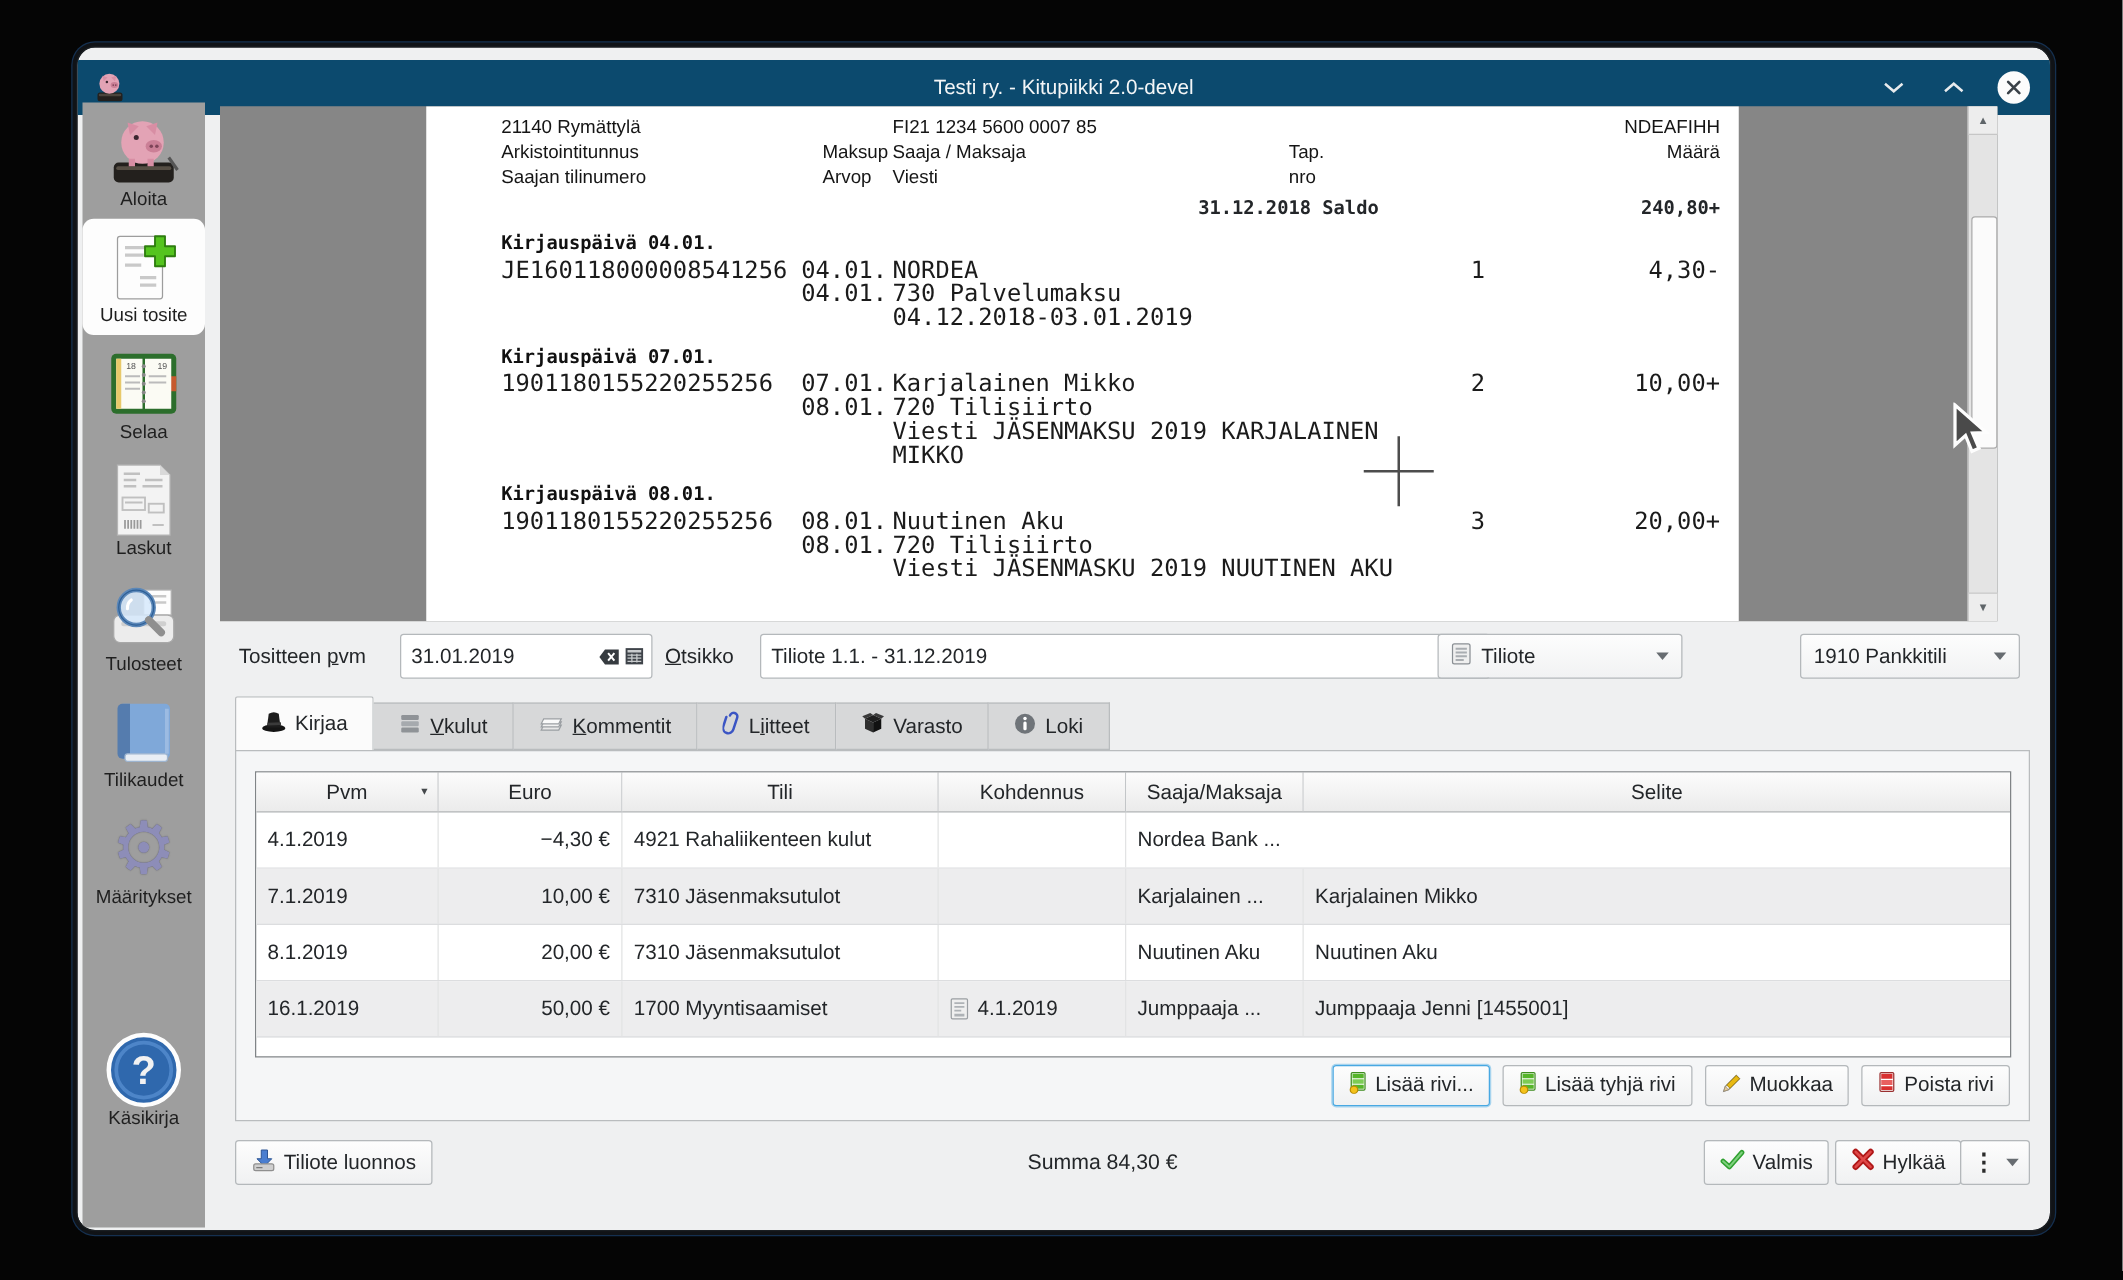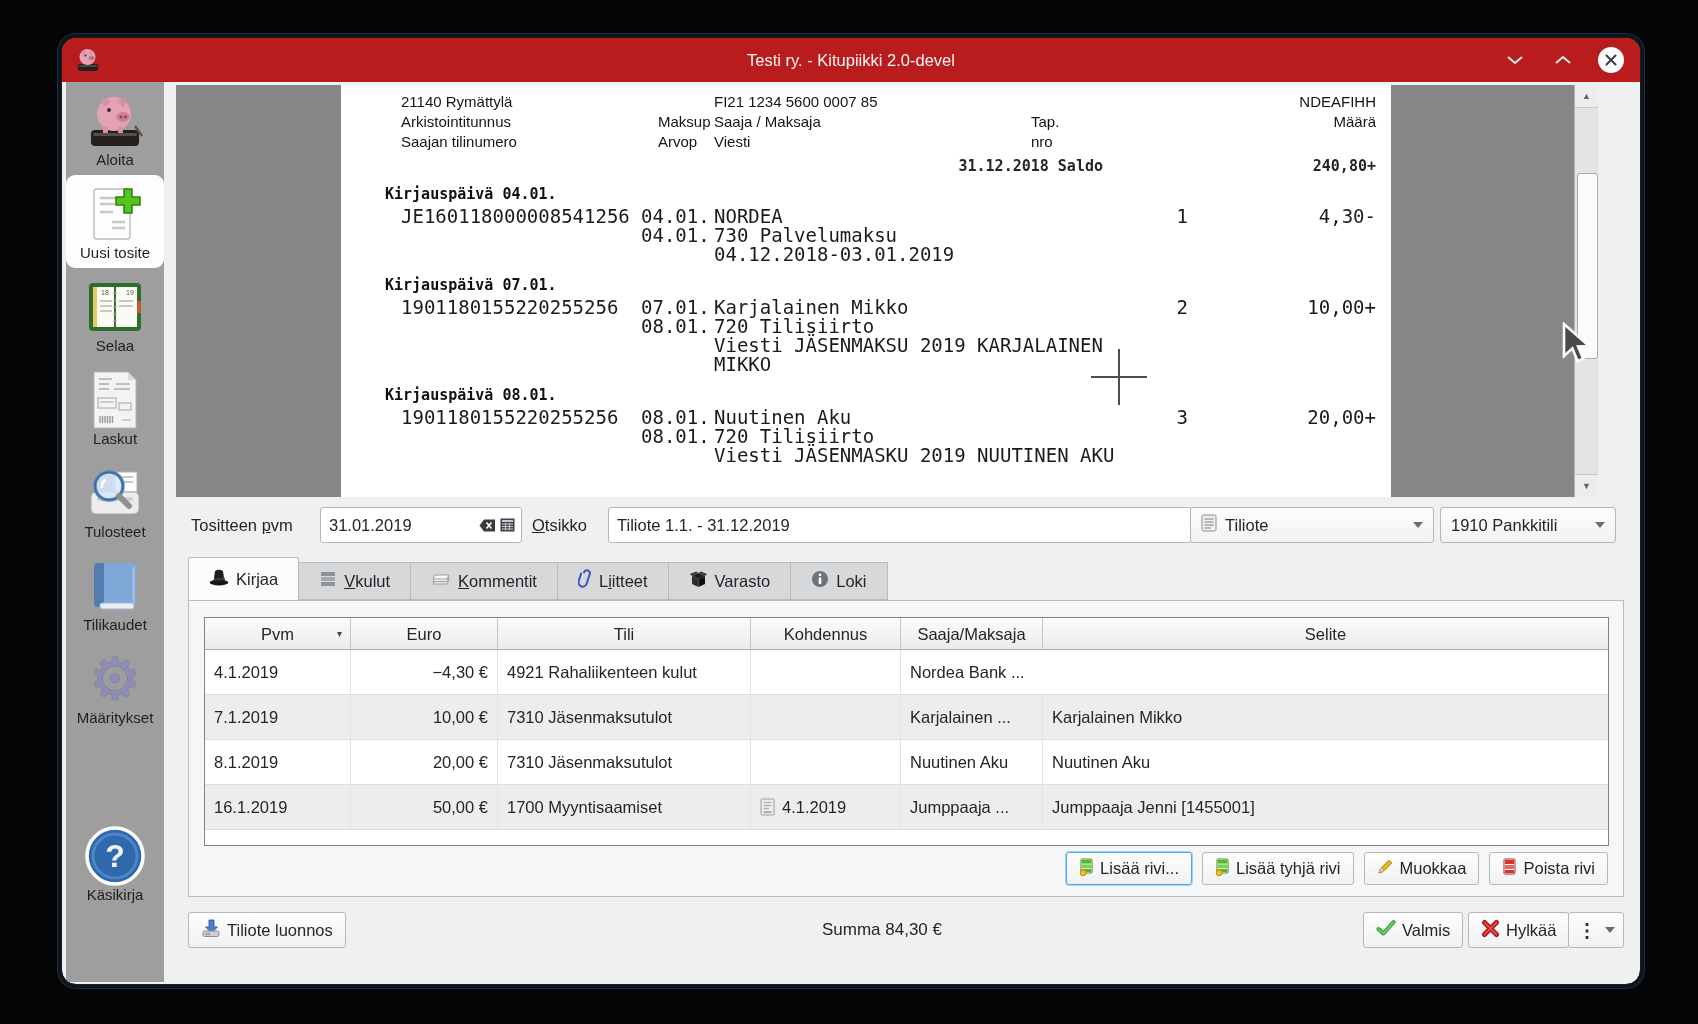--- a/index.html
+++ b/index.html
@@ -2,42 +2,42 @@
 <html><head>
 <meta charset="utf-8">
 <style>
   html,body{margin:0;padding:0;}
   body{width:1698px;height:1024px;background:#050505;position:relative;overflow:hidden;
        font-family:"Liberation Sans",sans-serif;color:#232629;}
   .window{position:absolute;left:62px;top:38px;width:1578px;height:946px;background:#eff0f1;
           border-radius:14px;overflow:hidden;outline:1px solid #1a1e22;
           box-shadow:0 0 0 4px #101317,0 0 0 5px #153050;}
   
-  .titlebar{position:absolute;left:0;top:0;right:0;height:44px;background:#b91c1c;
+  .titlebar{position:absolute;left:0;top:10px;right:0;height:44px;background:#0c4a6e;
             display:flex;align-items:center;justify-content:center;}
   .title{color:#f4f6f7;font-size:16.5px;}
   .tb-appicon{position:absolute;left:14px;top:9px;}
   .tb-controls{position:absolute;right:16px;top:0;height:44px;display:flex;align-items:center;gap:22px;}
   .tb-btn{width:26px;height:26px;display:flex;align-items:center;justify-content:center;cursor:pointer;}
   .close-circle{width:26px;height:26px;border-radius:50%;background:#fcfcfc;display:flex;align-items:center;justify-content:center;}
   
   .sidebar{position:absolute;left:4px;top:44px;width:98px;height:900px;background:#9e9e9e;
            display:flex;flex-direction:column;align-items:stretch;}
   .sb-item{padding:9px 2px 7px;text-align:center;cursor:pointer;}
   .sb-item.active{background:#fdfdfd;border-radius:9px;}
   .sb-icon{height:60px;display:flex;align-items:center;justify-content:center;}
   .sb-label{font-size:15px;color:#1f1f1f;line-height:17px;}
   .sb-spacer{flex:0 0 84px;}
   .gear-glyph{font-size:58px;line-height:58px;color:#8d8db8;text-shadow:0 0 1px #555;}
   
   .preview{position:absolute;left:114px;top:47px;width:1422px;height:412px;background:#868686;overflow:hidden;}
   .page{position:absolute;left:165px;top:0;width:1050px;height:412px;background:#ffffff;padding-top:8px;box-sizing:border-box;}
   .pv-line{position:relative;height:20px;font-size:15px;color:#151515;}
   .pv-mline{position:relative;height:19px;font-family:"DejaVu Sans Mono",monospace;font-size:19px;color:#1b1b1b;}
-  .pv-gh{position:relative;height:20px;font-family:"DejaVu Sans Mono",monospace;font-size:15px;font-weight:bold;color:#111;padding-left:44px;box-sizing:border-box;}
+  .pv-gh{position:relative;height:20px;font-family:"DejaVu Sans Mono",monospace;font-size:15px;font-weight:bold;color:#111;padding-left:60px;box-sizing:border-box;}
   .pv-saldo{margin-top:4px;height:20px;position:relative;font-family:"DejaVu Sans Mono",monospace;font-size:15px;font-weight:bold;}
   .mt8{margin-top:8px;} .mt14{margin-top:14px;}
   .b-left{position:absolute;left:60px;} .b-mid{position:absolute;left:317px;}
   .b-c3{position:absolute;left:373px;} .b-tap{position:absolute;left:690px;} .b-right{position:absolute;right:15px;}
   .p1{position:absolute;left:60px;} .p2{position:absolute;left:300px;} .p3{position:absolute;left:373px;}
   .p4{position:absolute;right:203px;} .p5{position:absolute;right:15px;}
   .s1{position:absolute;right:288px;} .s2{position:absolute;right:15px;}
   
   .vscroll{position:absolute;right:0;top:0;width:24px;height:412px;background:#e4e4e4;border-left:1px solid #b6b6b6;box-sizing:border-box;}
   .vs-btn{position:absolute;left:0;width:23px;height:22px;background:#ededed;display:flex;align-items:center;justify-content:center;
@@ -391,21 +391,21 @@
       </svg>
     </span>
   </div>
 
   <span class="form-label" style="left:470px;"><span></span><span class="mn">O</span><span>tsikko</span></span>
 
   <div class="inputbox" style="left:546px;width:584px;">
     <input value="Tiliote 1.1. - 31.12.2019" style="">
   </div>
 
-  <div class="combo" style="left:1128px;width:244px;">
+  <div class="combo" style="left:1088px;width:196px;">
     <span>
       <svg width="16" height="18" viewBox="0 0 16 18">
         <rect x="1" y="1" width="14" height="16" rx="1.5" fill="#efefef" stroke="#8a8f94"></rect>
         <g stroke="#a9adb1" stroke-width="1.6">
             <line x1="3.5" y1="5" x2="12.5" y2="5"></line>
             <line x1="3.5" y1="8" x2="12.5" y2="8"></line>
             <line x1="3.5" y1="11" x2="12.5" y2="11"></line>
             <line x1="3.5" y1="14" x2="10" y2="14"></line>
           </g>
       </svg>

